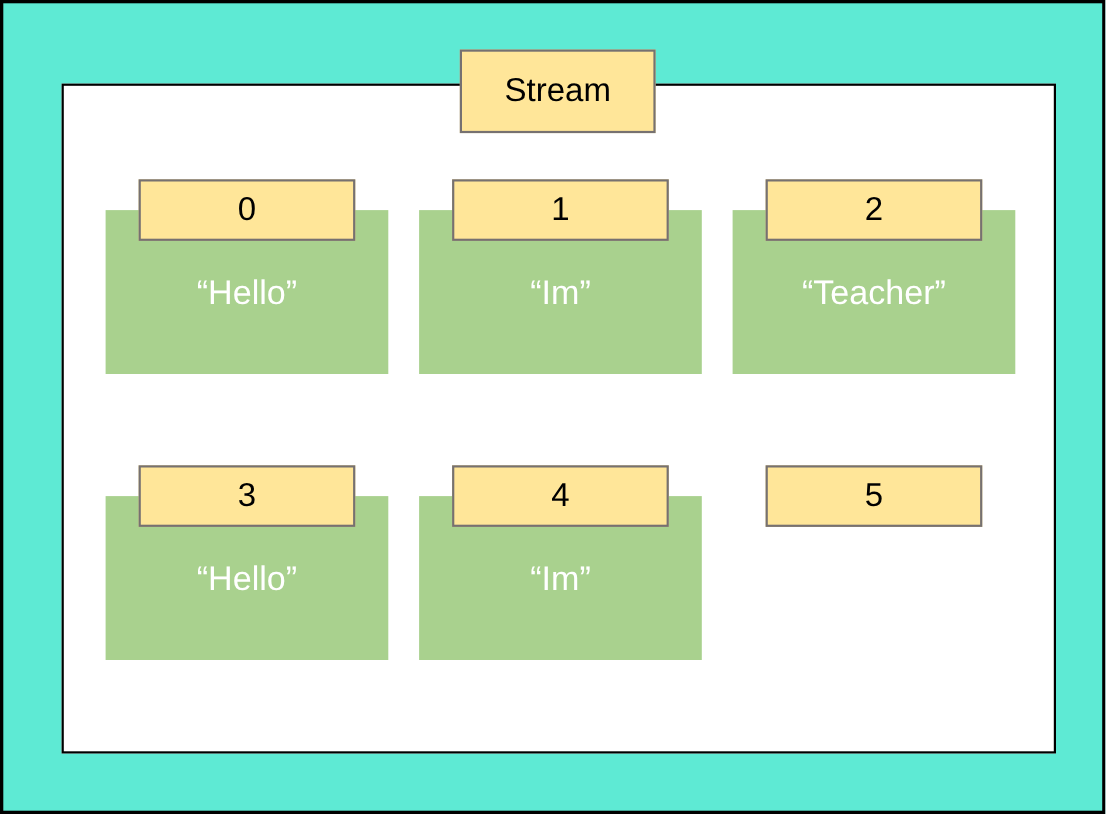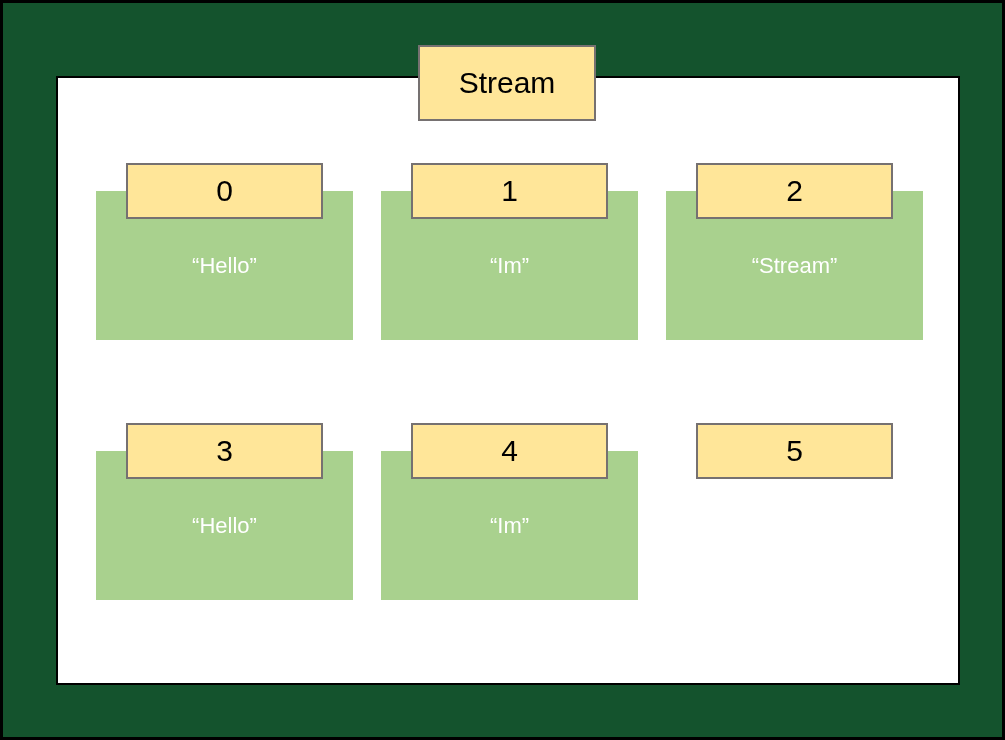--- a/index.html
+++ b/index.html
@@ -5,21 +5,21 @@
   html, body {
     margin: 0;
     padding: 0;
     background: #ffffff;
     font-family: "Liberation Sans", sans-serif;
   }
   .canvas {
     position: relative;
     width: 1005px;
     height: 740px;
-    background: #14532d;
+    background: #5eead4;
     box-sizing: border-box;
     border: 3px solid #000000;
     overflow: hidden;
   }
   .inner-frame {
     position: absolute;
     left: 53px;
     top: 73px;
     width: 904px;
     height: 609px;
@@ -67,21 +67,21 @@
   .cell .body {
     position: absolute;
     left: 0;
     top: 28px;
     width: 257px;
     height: 149px;
     background: #A9D18E;
     display: flex;
     align-items: center;
     justify-content: center;
-    font-size: 22px;
+    font-size: 31px;
     color: #ffffff;
     z-index: 1;
   }
   
   .cell[data-pos="0"] { left: 93px;  top: 160px; }
   .cell[data-pos="1"] { left: 378px; top: 160px; }
   .cell[data-pos="2"] { left: 663px; top: 160px; }
   .cell[data-pos="3"] { left: 93px;  top: 420px; }
   .cell[data-pos="4"] { left: 378px; top: 420px; }
   .cell[data-pos="5"] { left: 663px; top: 420px; }
@@ -113,21 +113,21 @@
       <div class="body">
         <span>“Im”</span>
       </div>
     </div>
 
     <div class="cell" data-pos="2">
       <div class="tab">
         <span>2</span>
       </div>
       <div class="body">
-        <span>“Stream”</span>
+        <span>“Teacher”</span>
       </div>
     </div>
 
     <div class="cell" data-pos="3">
       <div class="tab">
         <span>3</span>
       </div>
       <div class="body">
         <span>“Hello”</span>
       </div>

